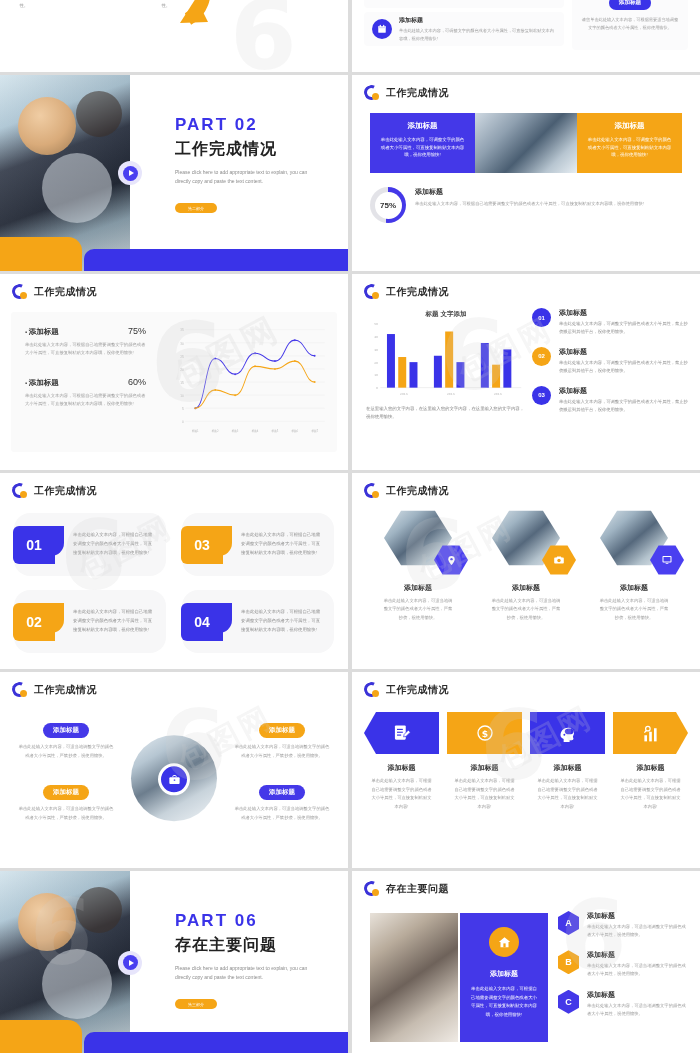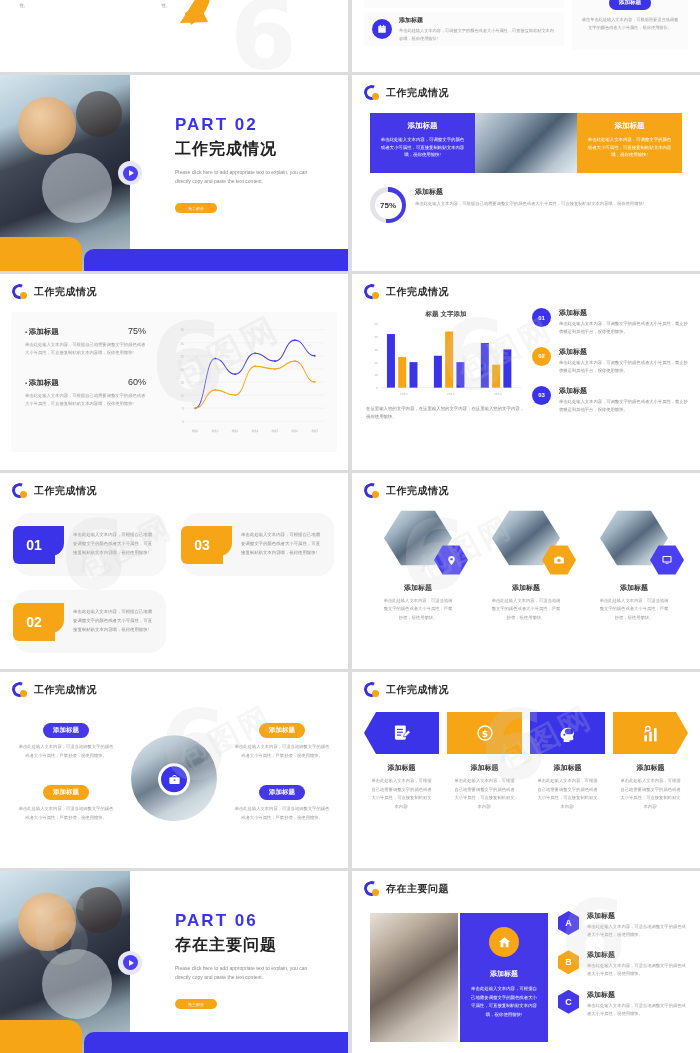--- a/index.html
+++ b/index.html
@@ -485,20 +485,24 @@
         <div class="tx">单击此处输入文本内容，可根据自己地需要调整文字的颜色或者大小等属性，可直接复制粘贴文本内容哦，祝你使用愉快!</div>
       </div>
       <div class="spc">
         <div class="tag o">03</div>
         <div class="tx">单击此处输入文本内容，可根据自己地需要调整文字的颜色或者大小等属性，可直接复制粘贴文本内容哦，祝你使用愉快!</div>
       </div>
       <div class="spc">
         <div class="tag o">02</div>
         <div class="tx">单击此处输入文本内容，可根据自己地需要调整文字的颜色或者大小等属性，可直接复制粘贴文本内容哦，祝你使用愉快!</div>
       </div>
+      <div class="spc">
+        <div class="tag b">04</div>
+        <div class="tx">单击此处输入文本内容，可根据自己地需要调整文字的颜色或者大小等属性，可直接复制粘贴文本内容哦，祝你使用愉快!</div>
+      </div>
     </div>
   </div>
 
   <div class="slide">
     <div class="s-head">
       <span class="logo">
             <i class="ring"></i>
             <i class="dot"></i>
           </span>
       <span class="s-title">工作完成情况</span>

